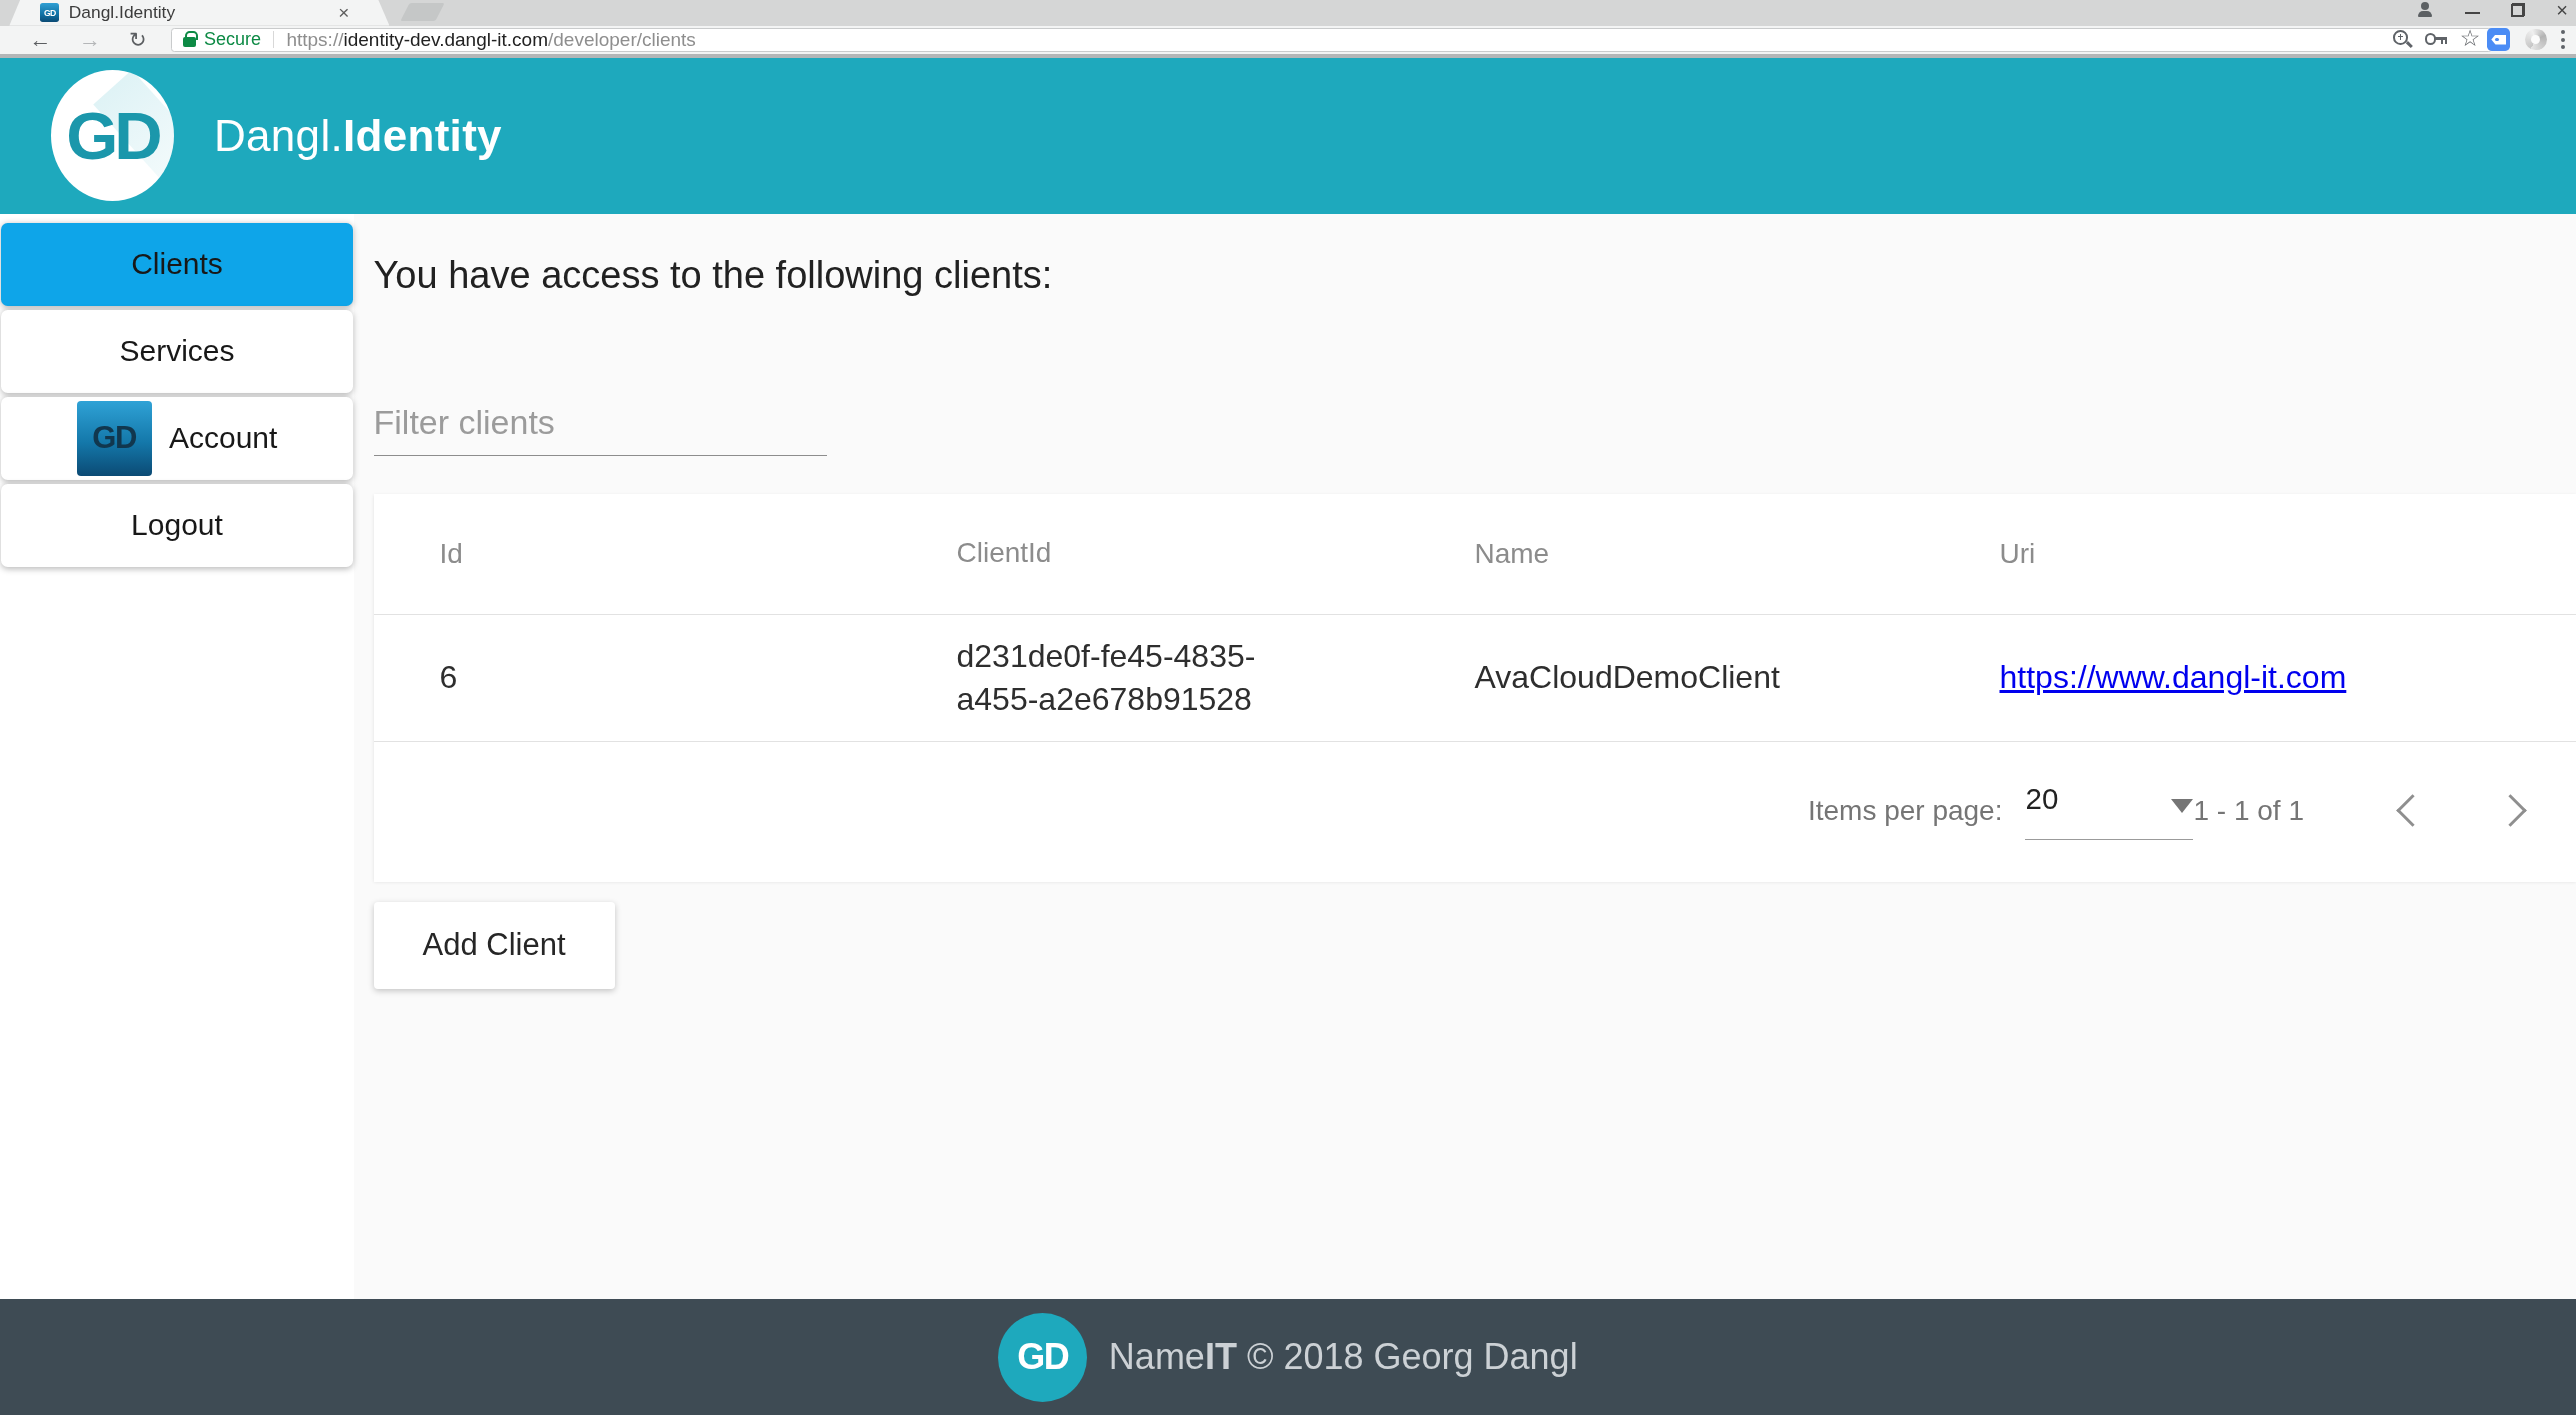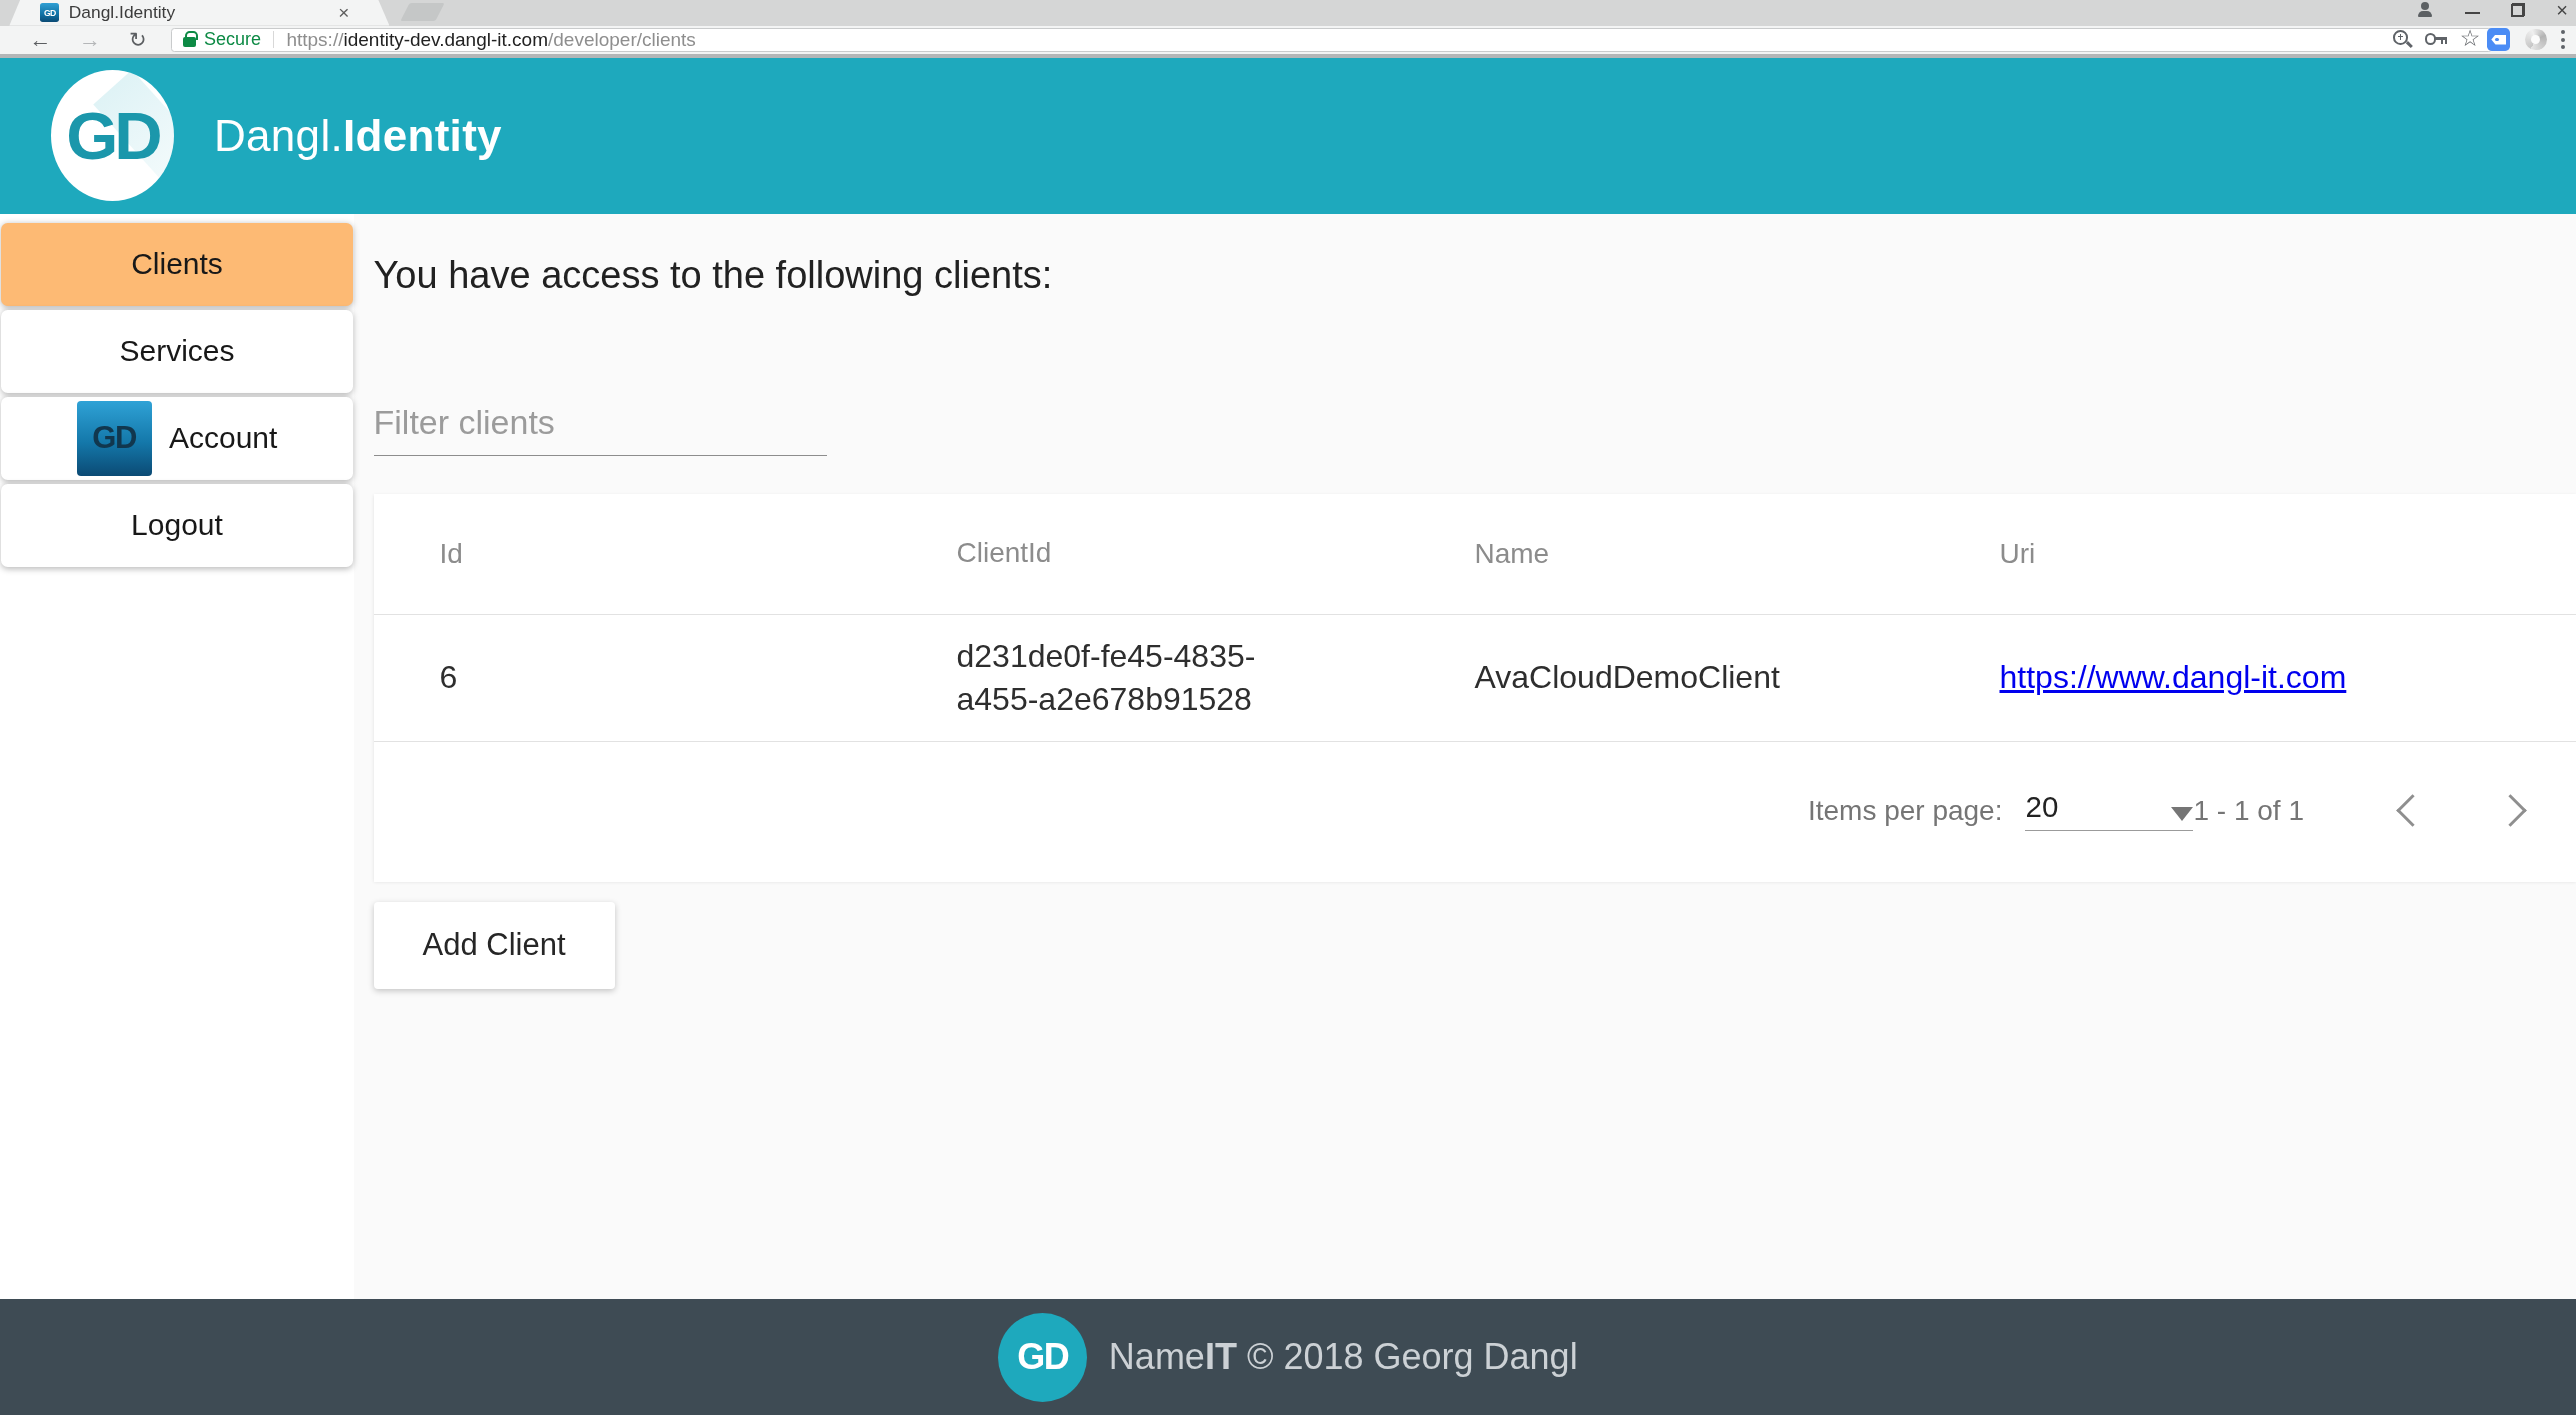--- a/index.html
+++ b/index.html
@@ -76,21 +76,21 @@
   .logo-circle span { position:relative; z-index:1; }
   .app-title { margin-left:40px; color:#fff; font-size:44px; letter-spacing:0.3px; }
   .app-title .t-reg { font-weight:400; } .app-title .t-bold { font-weight:700; }
 
   
   .app-body { display:flex; height:1085px; background:#fafafa; }
   .sidebar { width:354px; background:#fff; padding-top:9.4px; flex:0 0 354px; }
   .side-card { margin:0 1.3px 4px 1.3px; height:83px; border-radius:6.7px; background:#fff;
                box-shadow:0 1.3px 6px rgba(0,0,0,0.28); display:flex; align-items:center; justify-content:center;
                font-size:30px; font-weight:500; color:#181818; cursor:pointer; }
-  .side-card.active { background:#fdba74;text-align:center; }
+  .side-card.active { background:#0ea5e9;text-align:center; }
   .account-icon { width:75px; height:75px; border-radius:4px; margin-right:17.4px;
                   background:linear-gradient(180deg,#2fa2d6 0%,#1478aa 55%,#0b4a74 100%);
                   color:#11374e; font-weight:700; font-size:31px; letter-spacing:-1.3px;
                   display:grid; place-items:center; }
 
   .content { position:relative; flex:1; }
   .heading { position:absolute; left:19.5px; top:40px; font-size:38px; color:#212121; }
   .filter-input { position:absolute; left:19.5px; top:189px; width:453px; background:transparent;
                   border:none; border-bottom:1.3px solid #8d8d8d; outline:none;
                   font-family:"Liberation Sans",sans-serif; font-size:34px; color:#444;
@@ -103,21 +103,21 @@
             color:#8c8c8c; font-size:28px; }
   .t-row  { height:127px; display:flex; align-items:center; border-bottom:1.3px solid #e2e2e2;
             font-size:32px; color:#2e2e2e; }
   .c1 { width:517px; padding-left:66px; } .c2 { width:518px; padding-left:66px; padding-right:81px; line-height:1.32; }
   .c3 { width:525px; padding-left:66px; } .c4 { flex:1; padding-left:66px; }
   .uri-link { color:#0000ee; text-decoration:underline; }
 
   .t-foot { height:138px; display:flex; align-items:center; justify-content:flex-end;
             color:#757575; font-size:28px; padding-right:54px; }
   .pagesize { margin-left:23px; width:168px; display:flex; align-items:flex-end; justify-content:space-between;
-              border-bottom:1.3px solid #9b9b9b; padding-bottom:6px; cursor:pointer; }
+              border-bottom:1.3px solid #9b9b9b; padding-bottom:23px; cursor:pointer; }
   .pagesize .val { font-size:29.5px; color:#222; }
   .tri-down { width:0; height:0; border-left:11.4px solid transparent; border-right:11.4px solid transparent;
               border-top:14px solid #757575; margin-bottom:2.7px; }
   .range { }
   .chev { width:23px; height:23px; display:inline-block; }
   .chev-l { margin-left:97px; border-left:3.4px solid #8f8f8f; border-bottom:3.4px solid #8f8f8f; transform:rotate(45deg); }
   .chev-r { margin-left:75px; border-left:3.4px solid #8f8f8f; border-bottom:3.4px solid #8f8f8f; transform:rotate(225deg); }
 
   .add-btn { position:absolute; left:19.5px; top:688px; width:241px; height:87px; background:#fff;
              border:none; border-radius:4px; box-shadow:0 2px 6.7px rgba(0,0,0,0.22);

